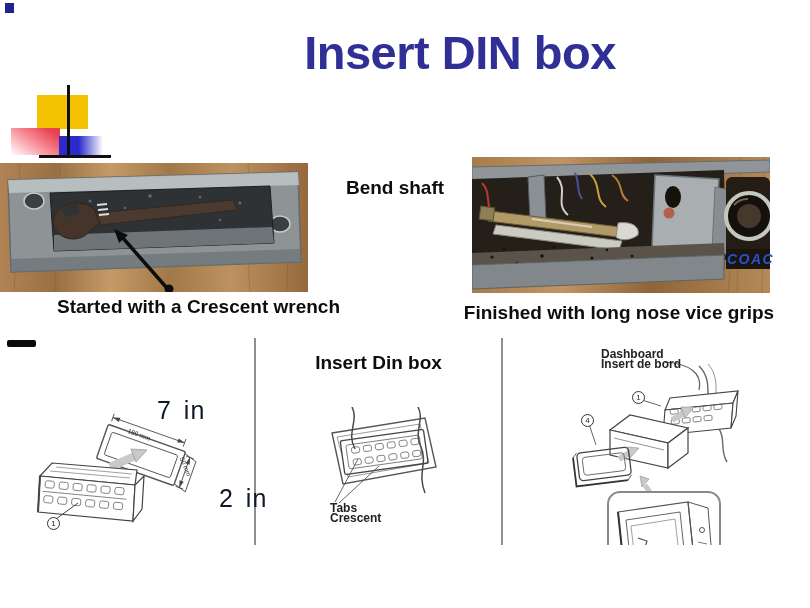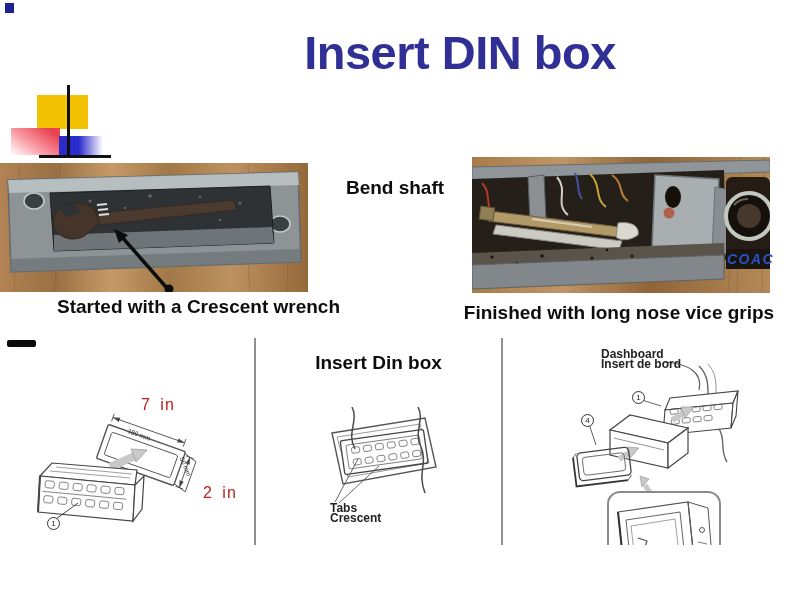--- a/index.html
+++ b/index.html
@@ -31,21 +31,21 @@
   .between-text  { left:316px; top:177px; width:158px; text-align:center; }
   .between-text .l2 { margin-top:13px; }
 
   .panel-heading { left:255px; top:352px; width:247px; text-align:center; font-weight:700; font-size:19px; }
 
   .divider { width:2px; background:var(--divider_gray,#8f8f8f); }
   #divider-1 { left:254px; top:338px; height:270px; }
   #divider-2 { left:501px; top:338px; height:270px; }
   .dash-bullet { left:7px; top:340px; width:29px; height:7px; background:#0a0a0a; border-radius:2px; }
 
-  .dim-big   { font-size:16px; font-weight:400; color:#b91c1c; letter-spacing:1px; word-spacing:4px; }
+  .dim-big   { font-size:25px; font-weight:400; color:#0f172a; letter-spacing:1px; word-spacing:4px;margin-left:16px; }
   #dim-7in   { left:141px; top:396px; }
   #dim-2in   { left:203px; top:484px; }
   .dim-small { font-size:6.5px; font-weight:400; color:#333333; white-space:nowrap; }
   #dim-180mm { left:128px; top:427px; transform:rotate(19.5deg); transform-origin:left center; }
   #dim-50mm  { left:185px; top:456px; transform:rotate(67deg);  transform-origin:left top; }
 
   .tiny-label { font-weight:700; font-size:12px; line-height:9.5px; color:#222222; white-space:nowrap; }
   #claws-label     { left:330px; top:504px; }
   #dashboard-label { left:601px; top:350px; }
 

